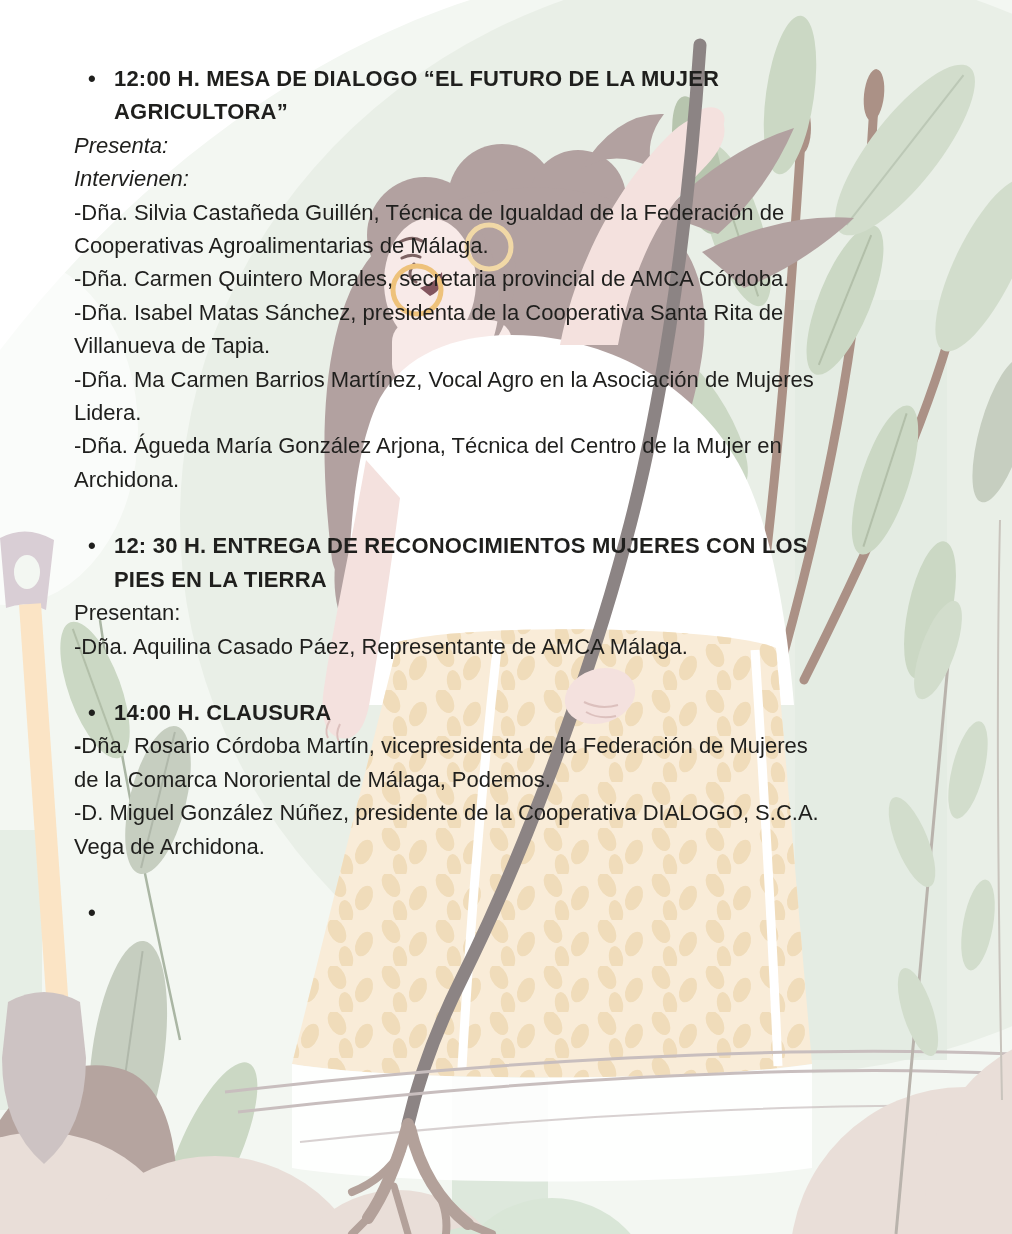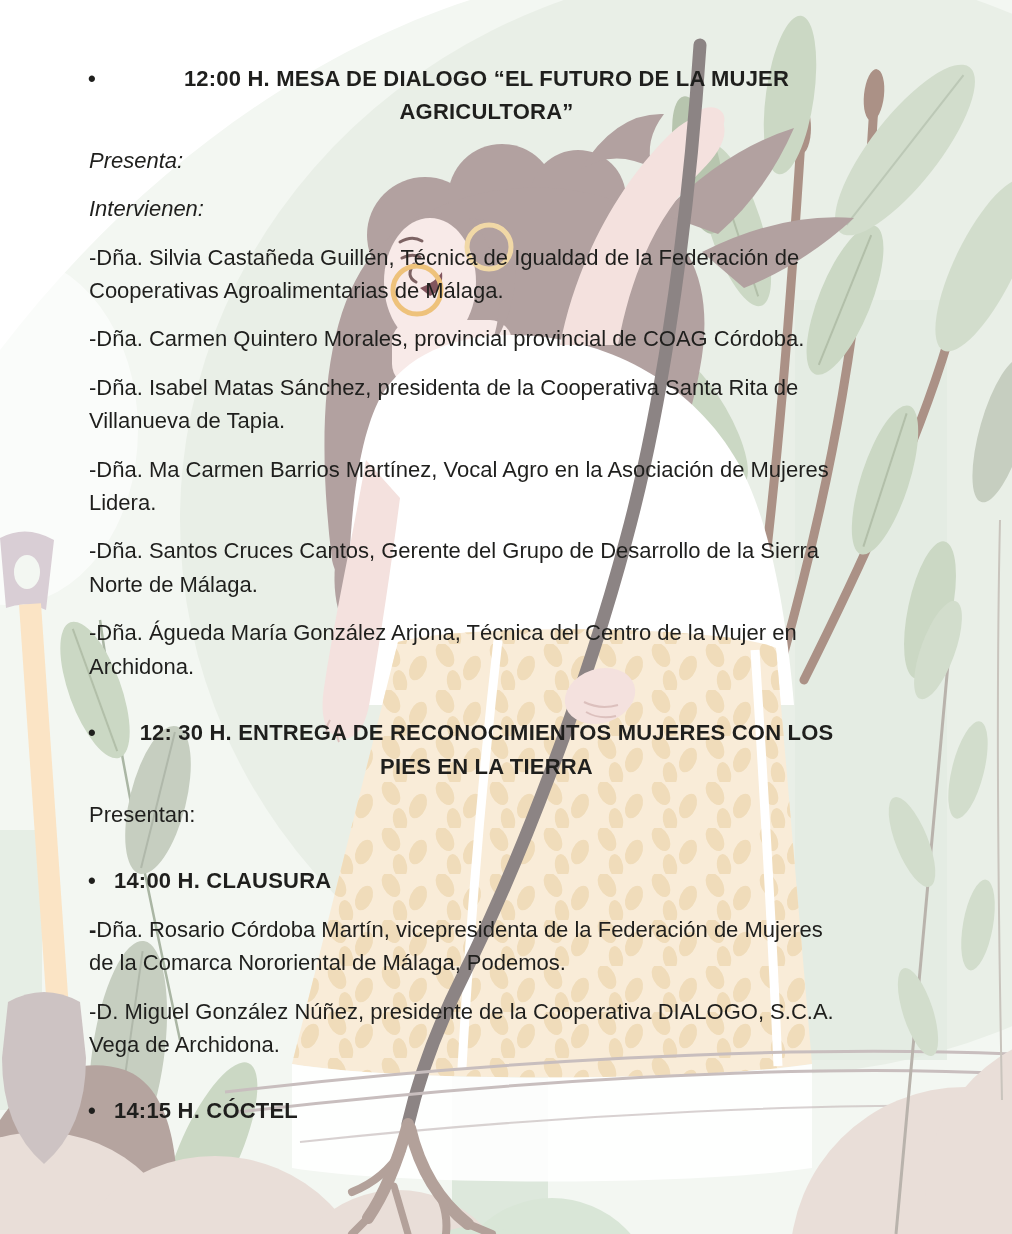--- a/index.html
+++ b/index.html
@@ -13,22 +13,22 @@
     position:absolute;inset:0;z-index:1;
     padding:62px 0 0 74px;box-sizing:border-box;
   }
   .section{margin-top:33px;}
   .section:first-child{margin-top:0;}
   .bullet-row{
     display:flex;gap:13px;padding-left:14px;
     font-weight:bold;font-size:22px;line-height:33.4px;letter-spacing:.2px;
   }
   .bullet{width:13px;flex:0 0 auto;}
-  .heading-text{max-width:745px;text-align:center;}
-  .line{margin:15px;font-size:22px;line-height:33.4px;max-width:760px;}
+  .heading-text{max-width:745px;}
+  .line{margin:0;font-size:22px;line-height:33.4px;max-width:760px;}
   .line.italic{font-style:italic;}
   .line b{font-weight:bold;}
 </style>
 </head>
 <body>
 
 <div class="bg">
 <svg width="1012" height="1234" viewBox="0 0 1012 1234" xmlns="http://www.w3.org/2000/svg">
   <defs>
     <pattern id="dots" width="54" height="46" patternUnits="userSpaceOnUse">
@@ -219,40 +219,39 @@
 
 <div class="content">
     <div class="section">
       <div class="bullet-row">
         <span class="bullet">•</span>
         <span class="heading-text">12:00 H. MESA DE DIALOGO “EL FUTURO DE LA MUJER AGRICULTORA”</span>
       </div>
       <p class="line italic">Presenta:</p>
       <p class="line italic">Intervienen:</p>
       <p class="line">-Dña. Silvia Castañeda Guillén, Técnica de Igualdad de la Federación de Cooperativas Agroalimentarias de Málaga.</p>
-      <p class="line">-Dña. Carmen Quintero Morales, provincial provincial de COAG Córdoba.</p>
+      <p class="line">-Dña. Carmen Quintero Morales, secretaria provincial de AMCA Córdoba.</p>
       <p class="line">-Dña. Isabel Matas Sánchez, presidenta de la Cooperativa Santa Rita de Villanueva de Tapia.</p>
       <p class="line">-Dña. Ma Carmen Barrios Martínez, Vocal Agro en la Asociación de Mujeres Lidera.</p>
-      <p class="line">-Dña. Santos Cruces Cantos, Gerente del Grupo de Desarrollo de la Sierra Norte de Málaga.</p>
       <p class="line">-Dña. Águeda María González Arjona, Técnica del Centro de la Mujer en Archidona.</p>
     </div>
     <div class="section">
       <div class="bullet-row">
         <span class="bullet">•</span>
         <span class="heading-text">12: 30 H. ENTREGA DE RECONOCIMIENTOS MUJERES CON LOS PIES EN LA TIERRA</span>
       </div>
       <p class="line">Presentan:</p>
+      <p class="line">-Dña. Aquilina Casado Páez, Representante de AMCA Málaga.</p>
     </div>
     <div class="section">
       <div class="bullet-row">
         <span class="bullet">•</span>
         <span class="heading-text">14:00 H. CLAUSURA</span>
       </div>
       <p class="line"><b>-</b>Dña. Rosario Córdoba Martín, vicepresidenta de la Federación de Mujeres de la Comarca Nororiental de Málaga, Podemos.</p>
       <p class="line">-D. Miguel González Núñez, presidente de la Cooperativa DIALOGO, S.C.A. Vega de Archidona.</p>
     </div>
     <div class="section">
       <div class="bullet-row">
         <span class="bullet">•</span>
-        <span class="heading-text">14:15 H. CÓCTEL</span>
       </div>
     </div>
   </div>
 
 </body></html>

